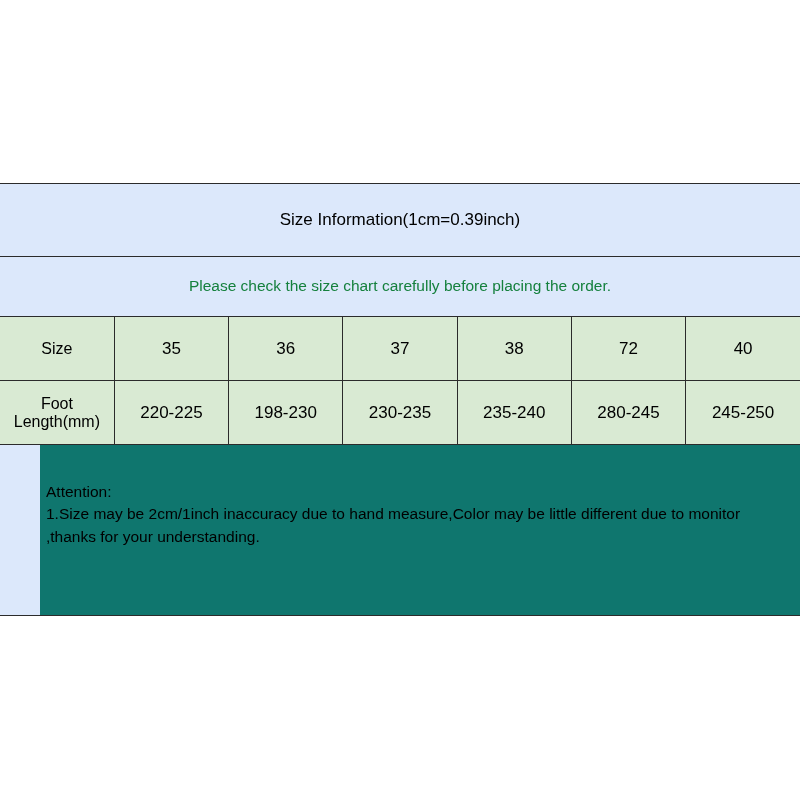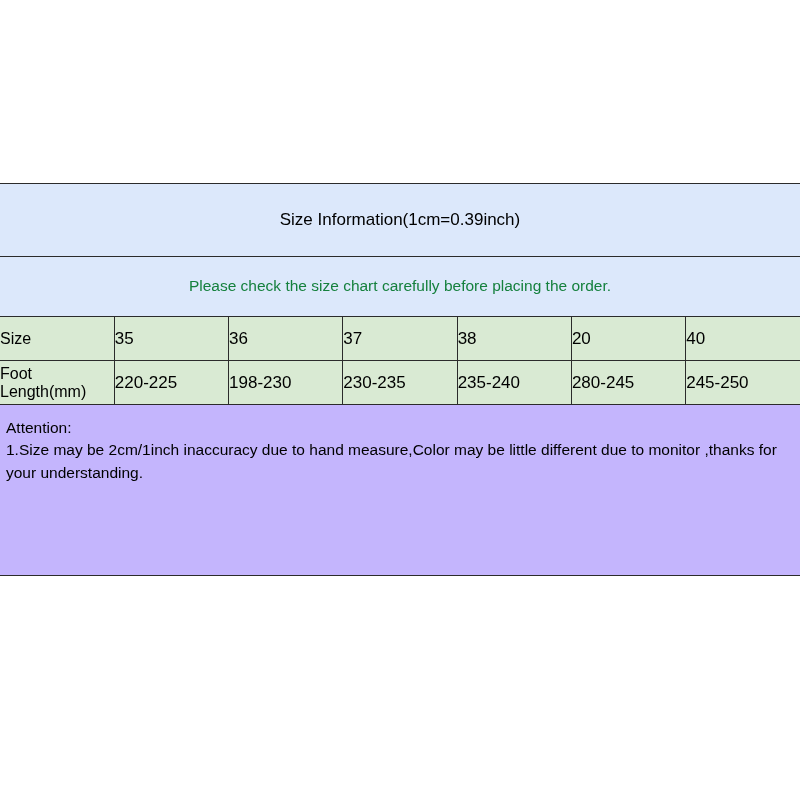--- a/index.html
+++ b/index.html
@@ -51,40 +51,41 @@
   }
   table.size-table {
     border-collapse: collapse;
     width: 800px;
     table-layout: fixed;
   }
   table.size-table td {
     border-right: 1px solid #2b2b2b;
     border-bottom: 1px solid #2b2b2b;
     background: #d9ead3;
-    text-align: left;
+    text-align: center;
     height: 43px;
     font-size: 17px;
     color: #000000;
-    padding: 0;
+    padding: 10px;
   }
   table.size-table td:last-child {
     border-right: none;
   }
   table.size-table td.label-cell {
     font-size: 16px;
   }
   .row-attention {
-    background: #c4b5fd;
-    padding: 12px 6px 18px 6px;
+    background: #0f766e;
+    padding: 36px 6px 18px 6px;
     min-height: 170px;
     box-sizing: border-box;
     font-size: 15.5px;
     color: #000000;
     line-height: 1.45;
+    margin-left: 40px;
   }
   .attn-line {
     white-space: pre-wrap;
   }
 </style>
 </head>
 <body>
 
 <div id="page">
   <div class="chart-wrap">
@@ -98,21 +99,21 @@
     </div>
 
     <table class="size-table">
       <tbody>
         <tr>
           <td class="label-cell">Size</td>
           <td>35</td>
           <td>36</td>
           <td>37</td>
           <td>38</td>
-          <td>20</td>
+          <td>72</td>
           <td>40</td>
         </tr>
         <tr>
           <td class="label-cell">Foot Length(mm)</td>
           <td>220-225</td>
           <td>198-230</td>
           <td>230-235</td>
           <td>235-240</td>
           <td>280-245</td>
           <td>245-250</td>

